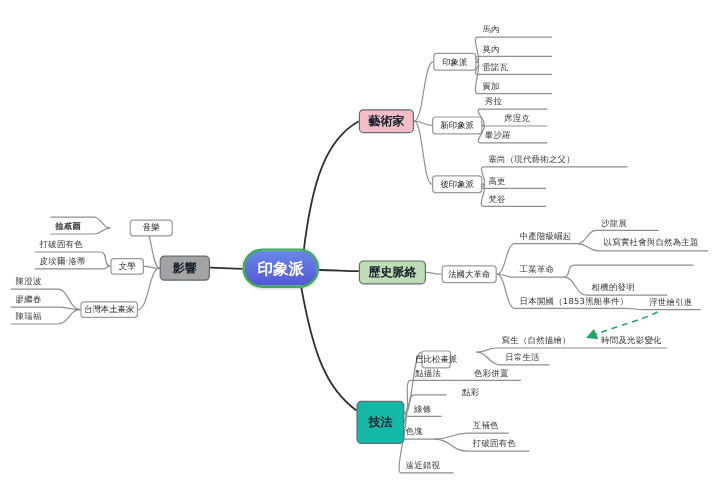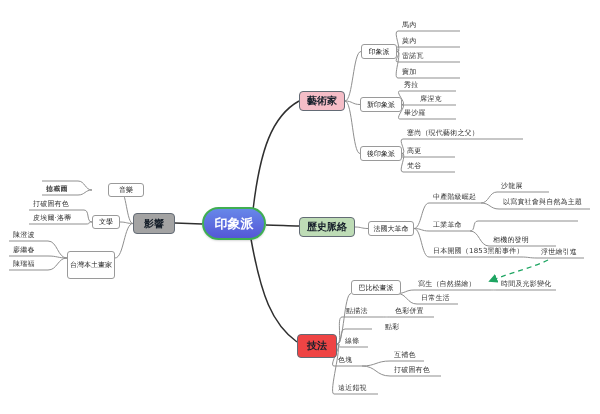--- a/index.html
+++ b/index.html
@@ -101,37 +101,37 @@
     <div class="node leaf" style="left: 407px; top: 161px;">梵谷</div>
     <div class="node branch" style="left: 299px; top: 217px; width: 56px; height: 20px; background: rgb(190, 220, 182);">歷史脈絡</div>
     <div class="node box" style="left: 368px; top: 221px; width: 46px; height: 15px;">法國大革命</div>
     <div class="node leaf" style="left: 433px; top: 192px;">中產階級崛起</div>
     <div class="node leaf" style="left: 501px; top: 181px;">沙龍展</div>
     <div class="node leaf" style="left: 503px; top: 197px;">以寫實社會與自然為主題</div>
     <div class="node leaf" style="left: 433px; top: 220px;">工業革命</div>
     <div class="node leaf" style="left: 493px; top: 235px;">相機的發明</div>
     <div class="node leaf" style="left: 433px; top: 246px;">日本開國（1853黑船事件）</div>
     <div class="node leaf" style="left: 541px; top: 247px;">浮世繪引進</div>
-    <div class="node branch" style="left: 297px; top: 334px; width: 40px; height: 24px; background: #ef4444;">技法</div>
-    <div class="node box" style="left: 351px; top: 280px; width: 50px; height: 15px;">巴比松畫派</div>
+    <div class="node branch" style="left: 297px; top: 334px; width: 40px; height: 36px; background: #14b8a6;">技法</div>
+    <div class="node box" style="left: 351px; top: 292px; width: 25px; height: 15px;">巴比松畫派</div>
     <div class="node leaf" style="left: 418px; top: 279px;">寫生（自然描繪）</div>
     <div class="node leaf" style="left: 501px; top: 279px;">時間及光影變化</div>
     <div class="node leaf" style="left: 421px; top: 293px;">日常生活</div>
     <div class="node leaf" style="left: 346px; top: 306px;">點描法</div>
     <div class="node leaf" style="left: 395px; top: 306px;">色彩併置</div>
     <div class="node leaf" style="left: 349px; top: 322px; margin-left: 36px;">點彩</div>
     <div class="node leaf" style="left: 345px; top: 336px;">線條</div>
     <div class="node leaf" style="left: 338px; top: 355px;">色塊</div>
     <div class="node leaf" style="left: 394px; top: 350px;">互補色</div>
     <div class="node leaf" style="left: 394px; top: 365px;">打破固有色</div>
     <div class="node leaf" style="left: 338px; top: 383px;">遠近錯視</div>
     <div class="node branch" style="left: 133px; top: 213px; width: 42px; height: 21px; background: #a3a3a3;">影響</div>
     <div class="node box" style="left: 108px; top: 183px; width: 36px; height: 14px;">音樂</div>
     <div class="node leaf" style="left: 46px; top: 184px;">德布西</div>
     <div class="node leaf" style="left: 46px; top: 184px;">拉威爾</div>
     <div class="node box" style="left: 92px; top: 215px; width: 28px; height: 14px;">文學</div>
     <div class="node leaf" style="left: 33px; top: 199px;">打破固有色</div>
     <div class="node leaf" style="left: 33px; top: 213px;">皮埃爾·洛蒂</div>
-    <div class="node box" style="left: 67px; top: 251px; width: 48px; height: 28px;">台灣本土畫家</div>
+    <div class="node box" style="left: 67px; top: 251px; width: 48px; height: 14px;">台灣本土畫家</div>
     <div class="node leaf" style="left: 13px; top: 230px;">陳澄波</div>
     <div class="node leaf" style="left: 13px; top: 245px;">廖繼春</div>
     <div class="node leaf" style="left: 13px; top: 259px;">陳瑞福</div>
   </div>
 
 </body></html>

